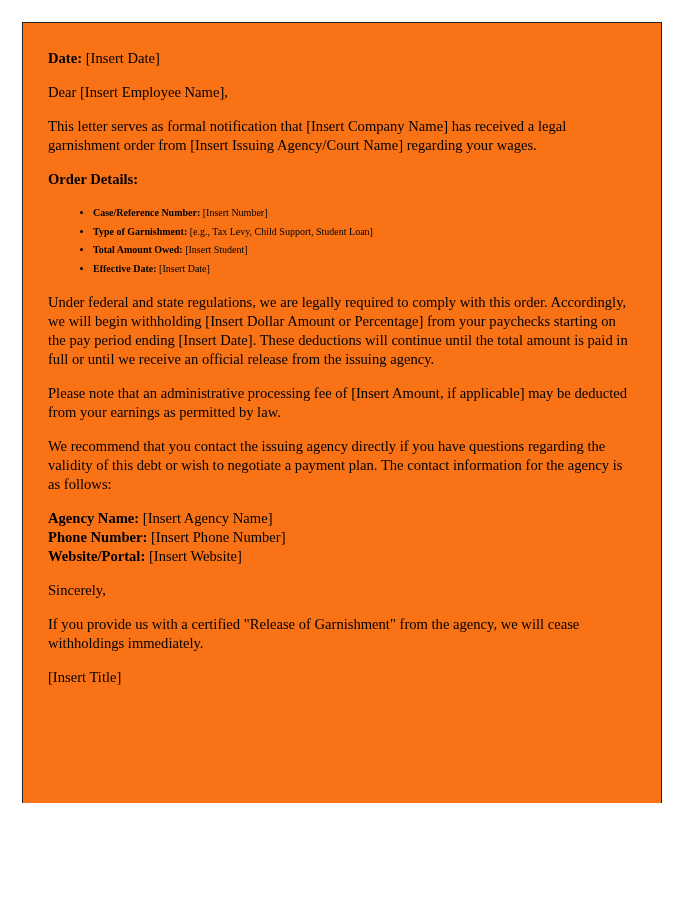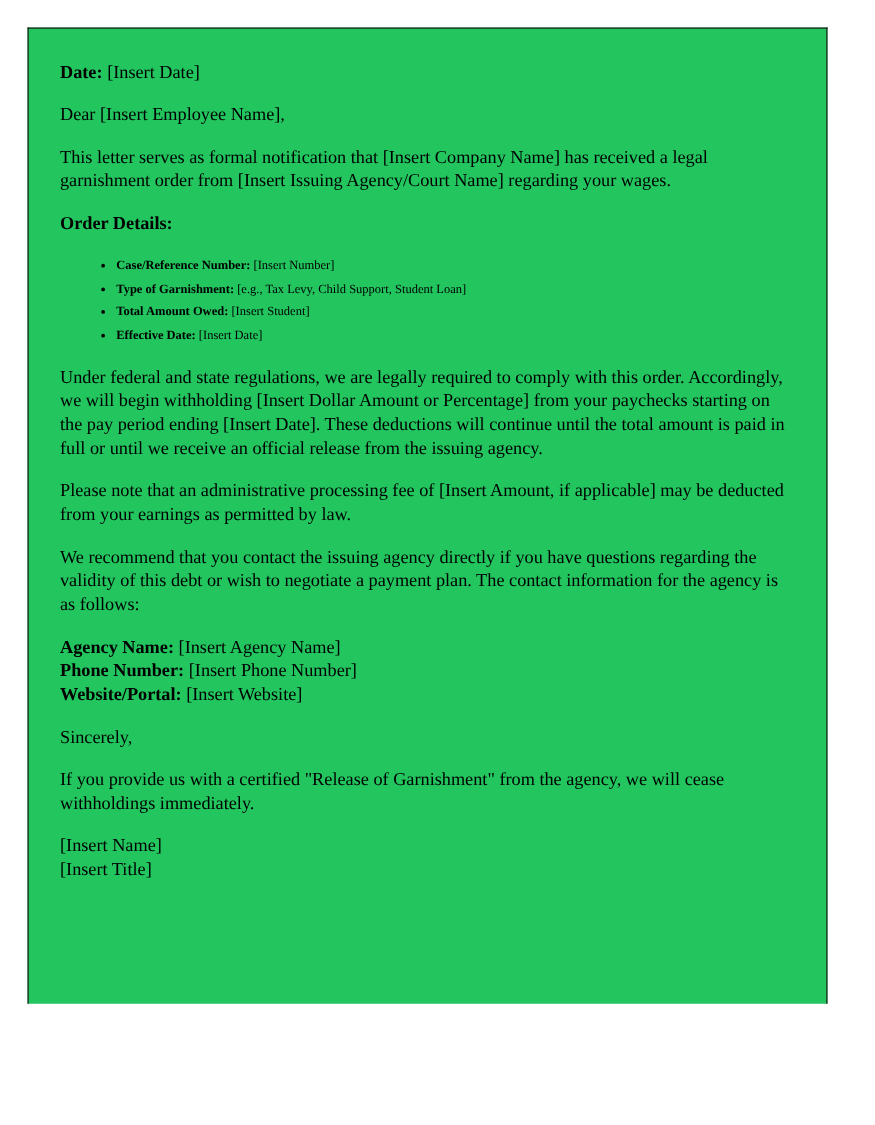--- a/index.html
+++ b/index.html
@@ -18,21 +18,21 @@
     position: absolute;
     left: 22px;
     top: 22px;
     width: 640px;
     height: 781px;
     box-sizing: border-box;
     border-left: 1.5px solid #222222;
     border-right: 1.5px solid #222222;
     border-top: 1.5px solid #222222;
     border-bottom: none;
-    background: #22c55e;
+    background: #f97316;
     overflow: hidden;
   }
   .page-inner {
     padding: 26px 24px 0 25px;
   }
   .blk {
     margin: 0 0 15px 0;
     font-size: 14.6px;
     line-height: 19px;
     text-align: left;
@@ -115,18 +115,17 @@
         <span class="b">Website/Portal:</span>
         <span>[Insert Website]</span>
       </p>
     </div>
 
     <p class="blk">Sincerely,</p>
 
     <p class="blk">If you provide us with a certified "Release of Garnishment" from the agency, we will cease withholdings immediately.</p>
 
     <div class="group">
-      <p class="blk">[Insert Name]</p>
       <p class="blk">[Insert Title]</p>
     </div>
 
   </div>
 </div>
 
 </body></html>

